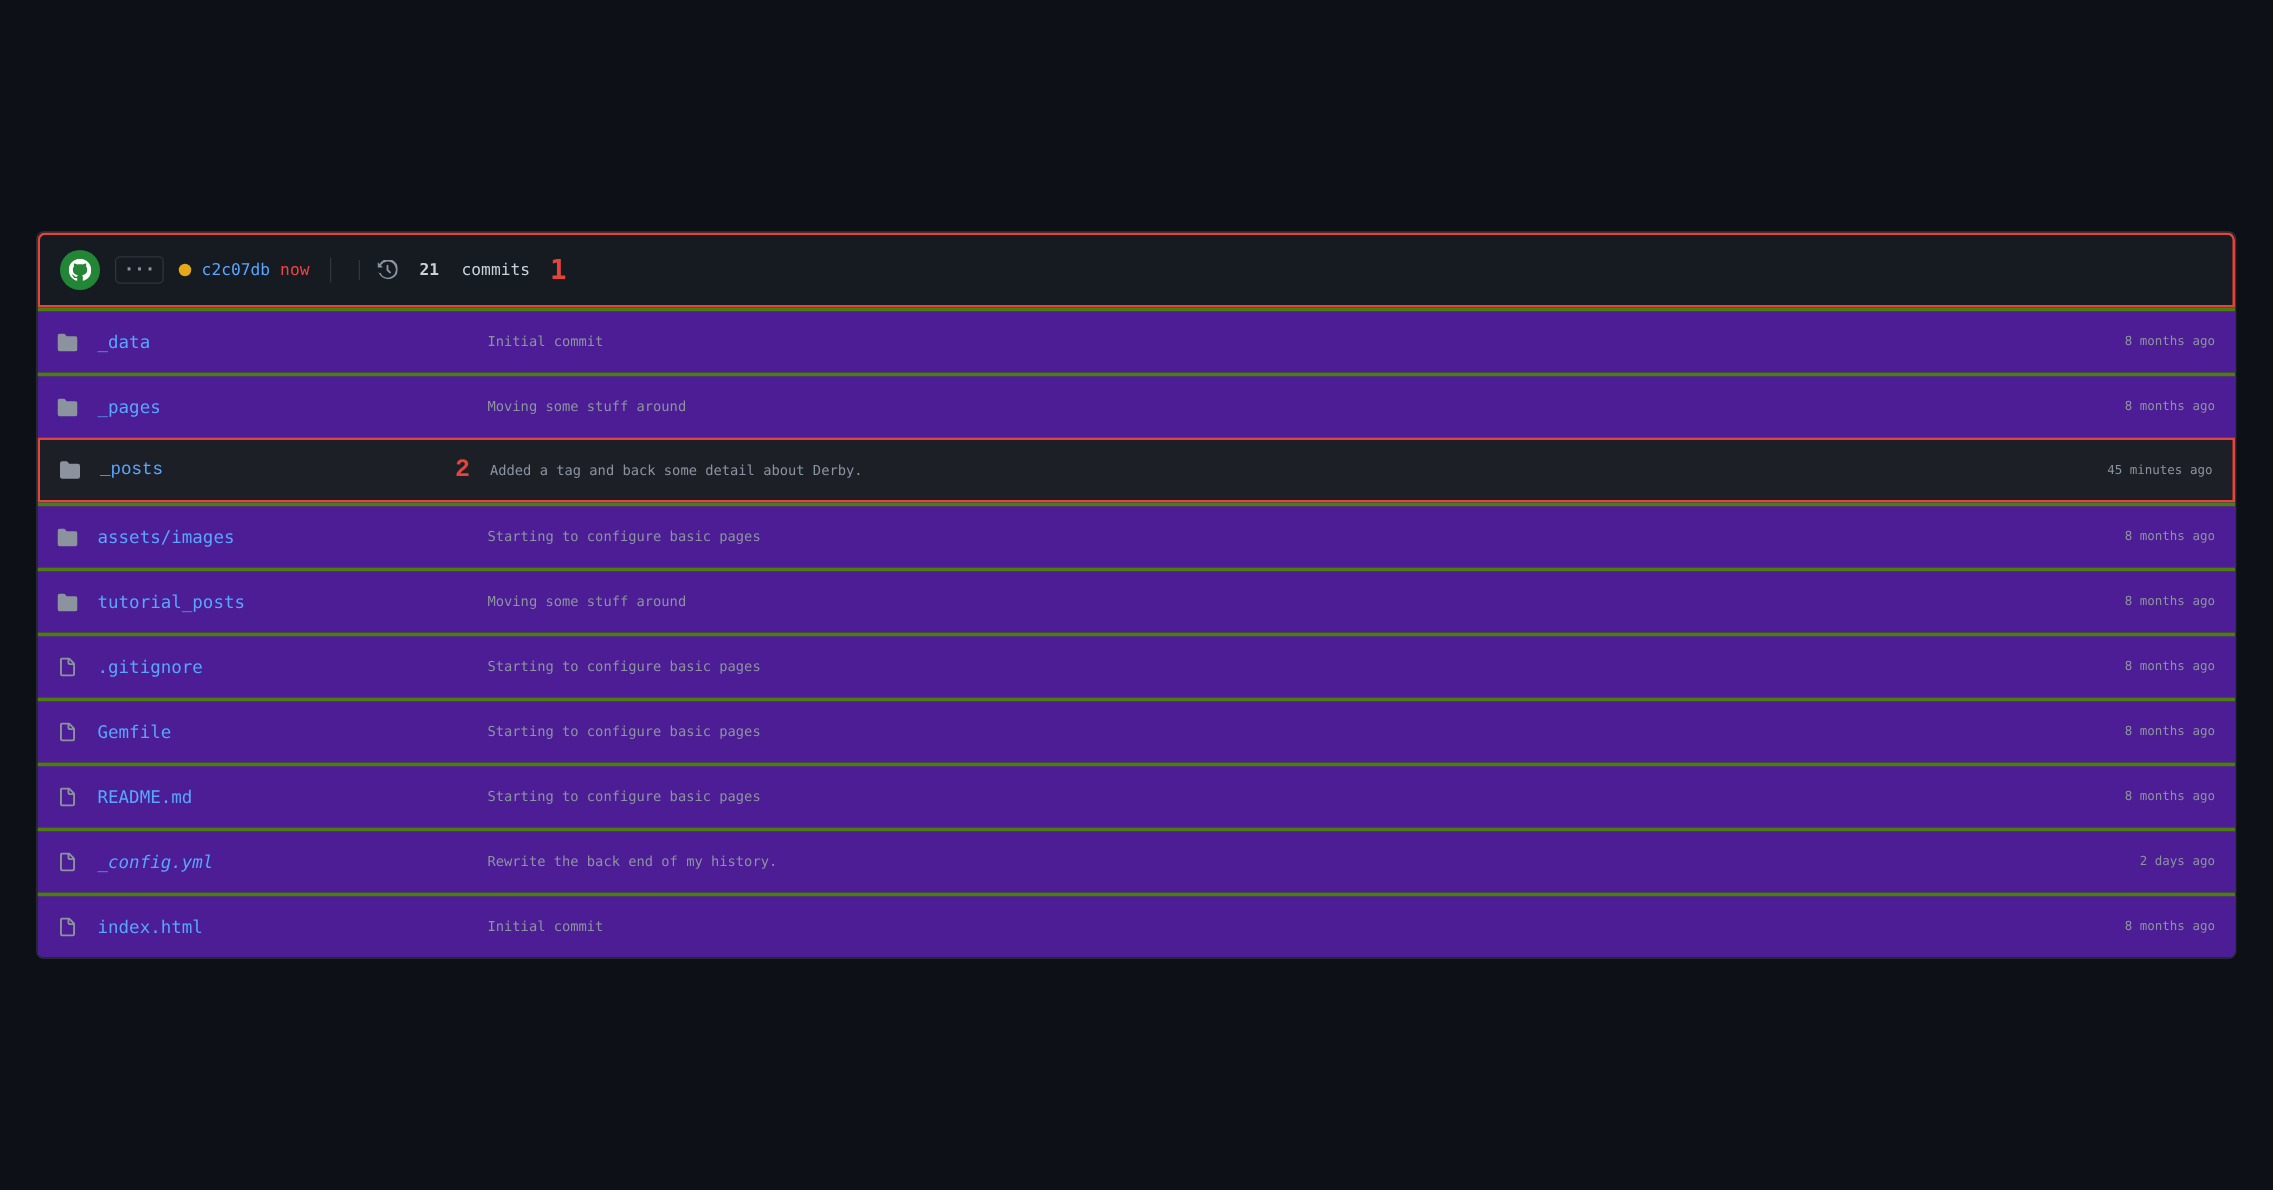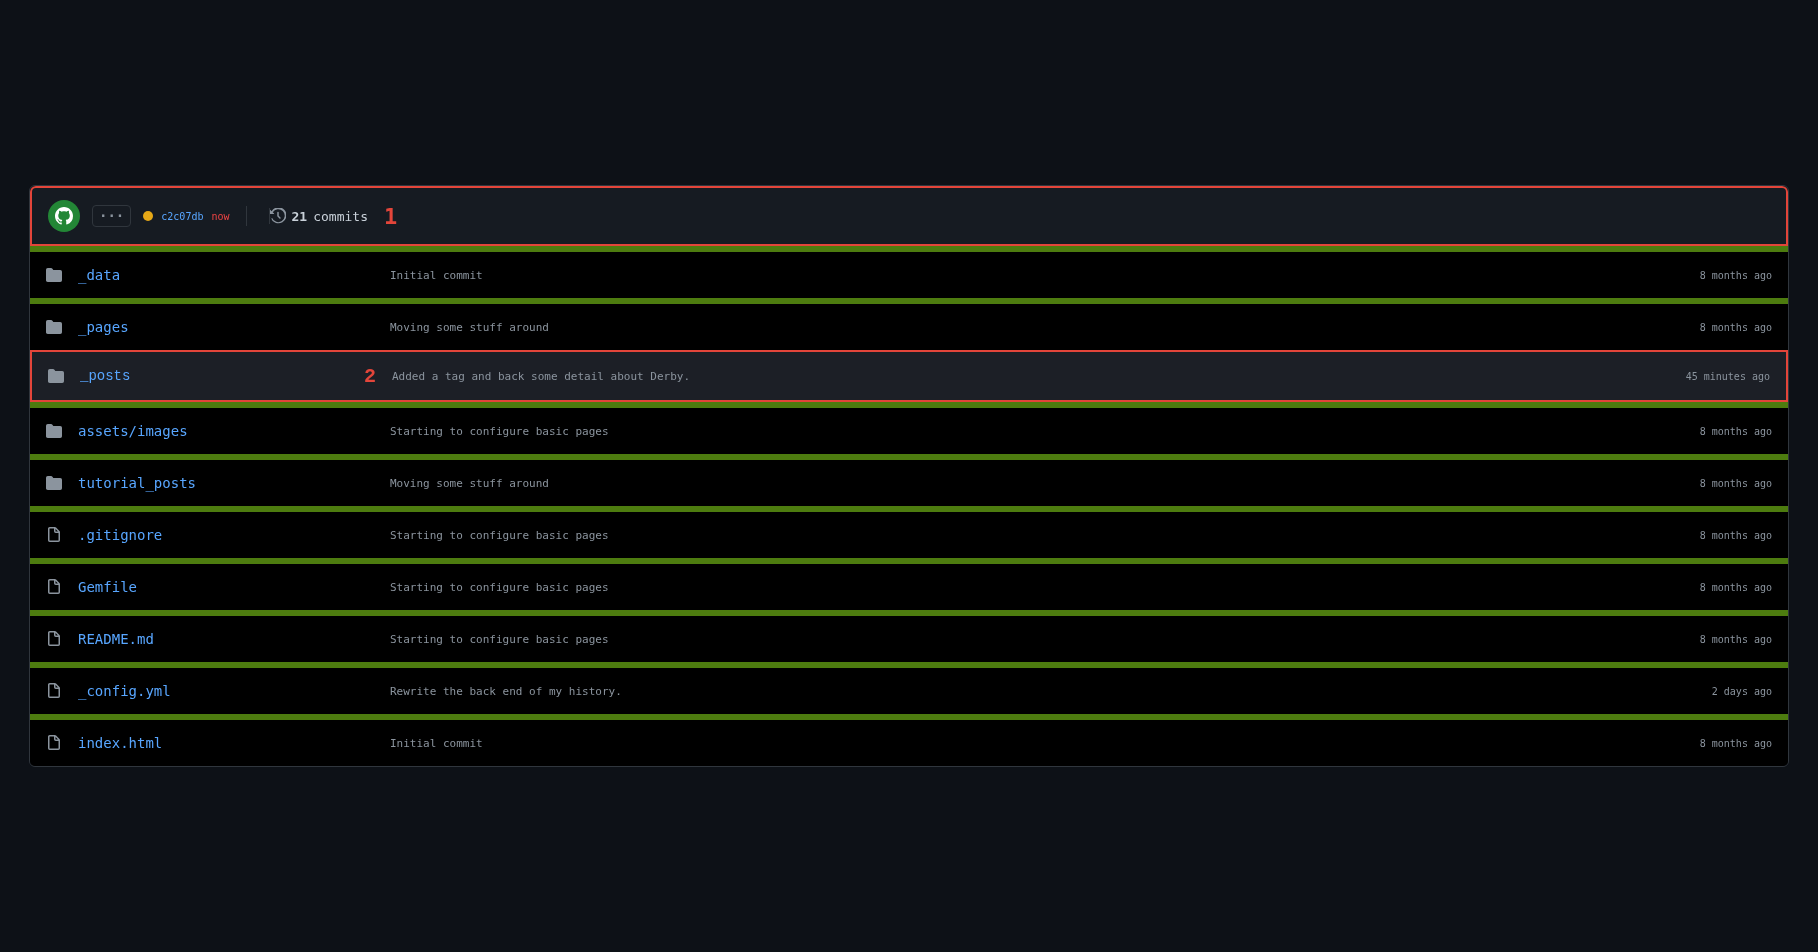--- a/index.html
+++ b/index.html
@@ -79,21 +79,21 @@
       border: 1px solid #30363d;
       border-radius: 4px;
       cursor: pointer;
     }
 
     .commit-hash-area {
       display: flex;
       align-items: center;
       gap: 8px;
       color: #8b949e;
-      font-size: 10px;
+      font-size: 13px;
       flex-shrink: 0;
     }
 
     .status-dot {
       width: 10px;
       height: 10px;
       border-radius: 50%;
       background-color: #e6a817;
       flex-shrink: 0;
     }
@@ -103,39 +103,40 @@
       font-family: monospace;
     }
 
     .commit-time {
       color: #ef4444;
     }
 
     .commits-count-area {
       display: flex;
       align-items: center;
-      gap: 6px;
+      gap: 18px;
       color: #c9d1d9;
       font-size: 13px;
       flex-shrink: 0;
       border-left: 1px solid #30363d;
+      padding-left: 14px;
       margin-left: 6px;
     }
 
     .commits-count {
       font-weight: 600;
       color: #c9d1d9;
     }
 
     .file-row {
       display: flex;
       align-items: center;
       padding: 10px 16px;
-      border-top: 6px solid #4d7c0f;
-      background-color: #000000;
+      border-top: 3px solid #4d7c0f;
+      background-color: #4c1d95;
       gap: 12px;
       min-height: 52px;
     }
 
     .file-row.highlighted {
       border: 2px solid #e3453a;
       background-color: #1c1f26;
       margin: 0;
     }
 
@@ -324,21 +325,21 @@
         </div>
         <span class="file-commit-msg">Starting to configure basic pages</span>
         <span class="file-time">8 months ago</span>
       </div>
       <div class="file-row">
         <div class="file-icon">
           <svg viewBox="0 0 16 16" width="16" height="16" fill="#8b949e">
         <path fill-rule="evenodd" d="M3.75 1.5a.25.25 0 00-.25.25v11.5c0 .138.112.25.25.25h8.5a.25.25 0 00.25-.25V6H9.75A1.75 1.75 0 018 4.25V1.5H3.75zm5.75.56v2.19c0 .138.112.25.25.25h2.19L9.5 2.06zM2 1.75C2 .784 2.784 0 3.75 0h5.086c.464 0 .909.184 1.237.513l3.414 3.414c.329.328.513.773.513 1.237v8.086A1.75 1.75 0 0112.25 15h-8.5A1.75 1.75 0 012 13.25V1.75z"></path>
       </svg>
         </div>
-        <div style="display: flex; align-items: flex-start; width: 300px; flex-shrink: 0;">
+        <div style="display: flex; align-items: flex-start; width: 300px; flex-shrink: 0; font-style: italic;">
           <span class="file-name">_config.yml</span>
         </div>
         <span class="file-commit-msg">Rewrite the back end of my history.</span>
         <span class="file-time">2 days ago</span>
       </div>
       <div class="file-row">
         <div class="file-icon">
           <svg viewBox="0 0 16 16" width="16" height="16" fill="#8b949e">
         <path fill-rule="evenodd" d="M3.75 1.5a.25.25 0 00-.25.25v11.5c0 .138.112.25.25.25h8.5a.25.25 0 00.25-.25V6H9.75A1.75 1.75 0 018 4.25V1.5H3.75zm5.75.56v2.19c0 .138.112.25.25.25h2.19L9.5 2.06zM2 1.75C2 .784 2.784 0 3.75 0h5.086c.464 0 .909.184 1.237.513l3.414 3.414c.329.328.513.773.513 1.237v8.086A1.75 1.75 0 0112.25 15h-8.5A1.75 1.75 0 012 13.25V1.75z"></path>
       </svg>

